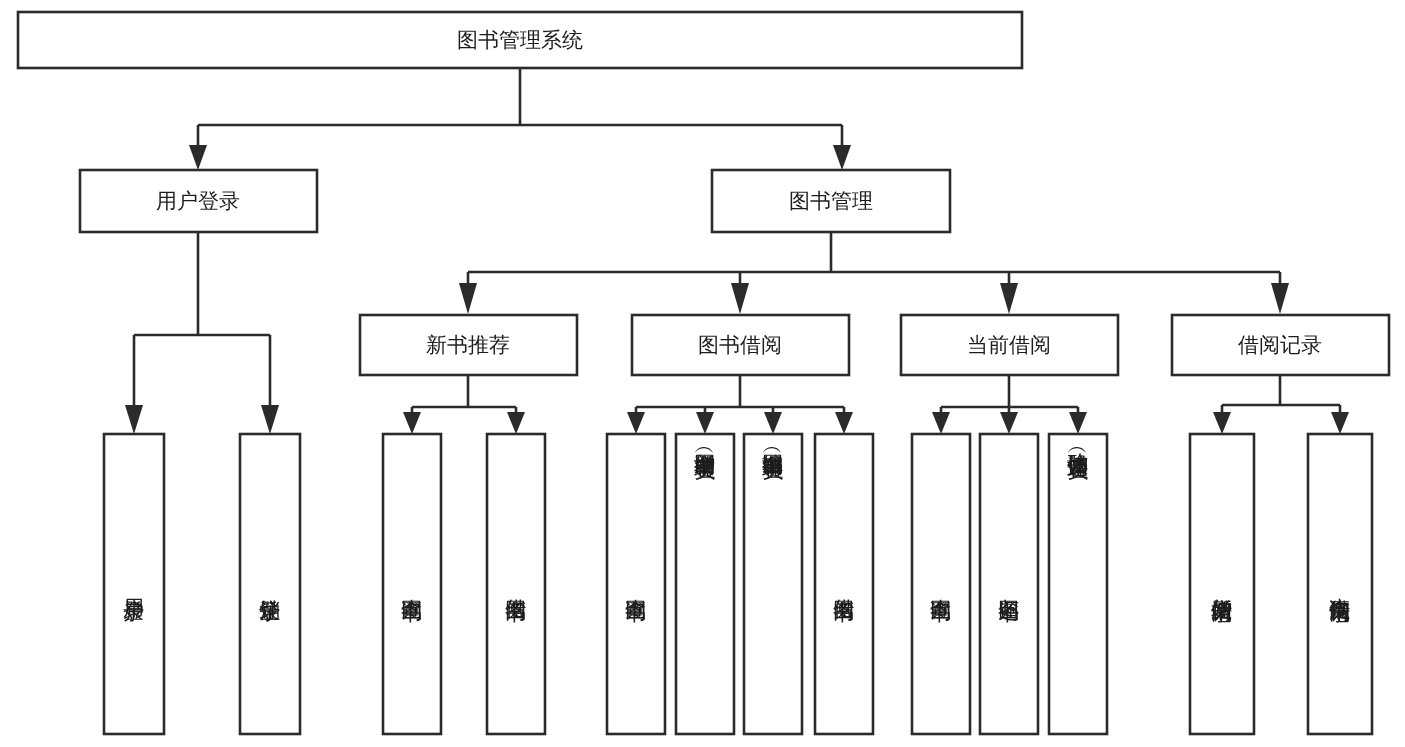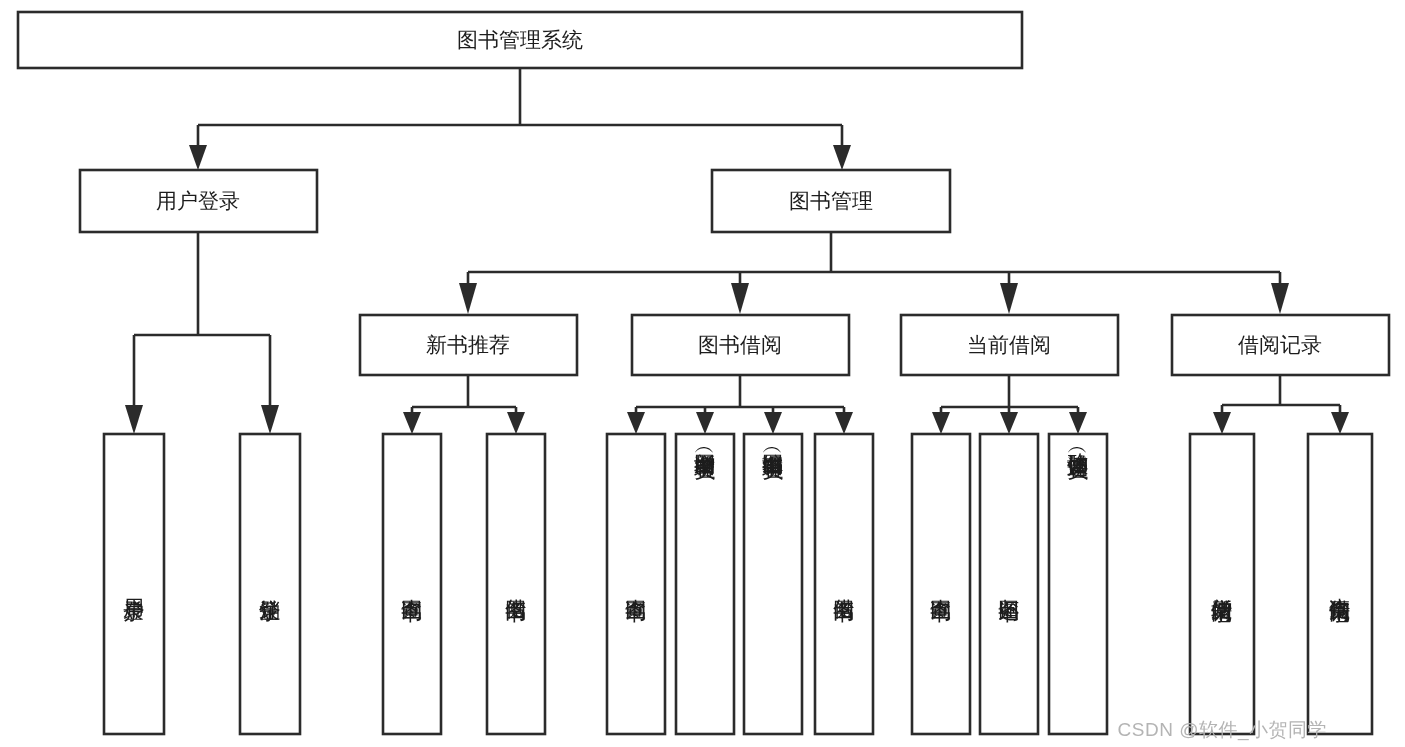--- a/index.html
+++ b/index.html
@@ -276,15 +276,14 @@
     <span class="vert-label">确认归还（管理员）</span>
   </div>
 
   <div class="vert-label-wrap" style="left:1190px; top:434px; width:64px; height:300px;">
     <span class="vert-label">新增借阅记录</span>
   </div>
   <div class="vert-label-wrap" style="left:1308px; top:434px; width:64px; height:300px;">
     <span class="vert-label">查询借阅记录</span>
   </div>
 
-  <div id="watermark">CSDN @软件_小贺同学</div>
 
 </div>
 
 </body></html>

